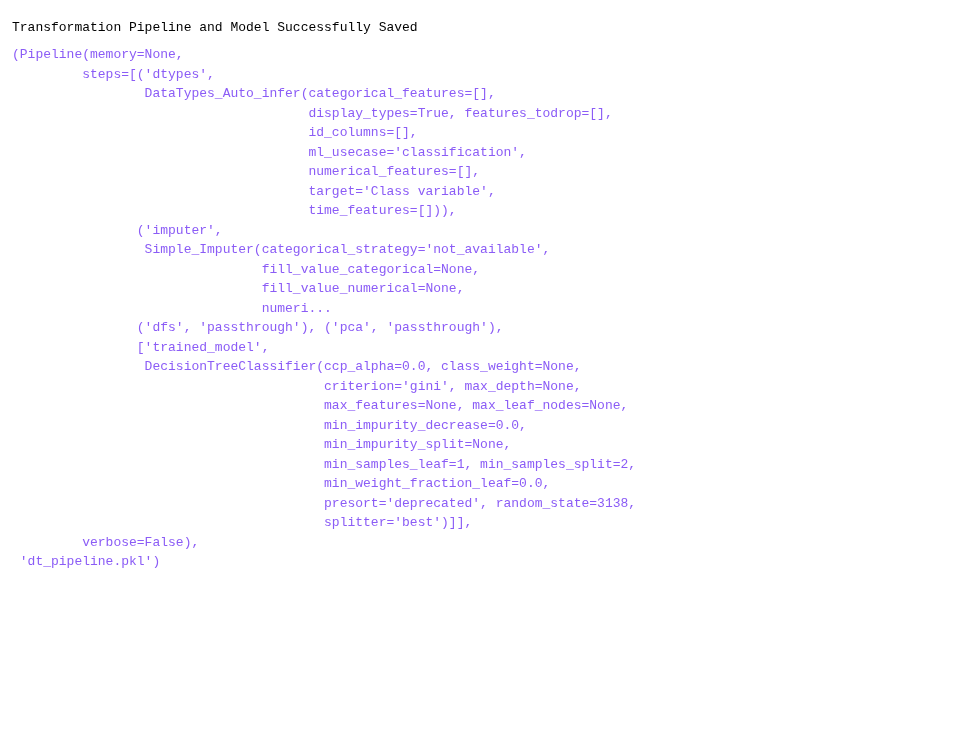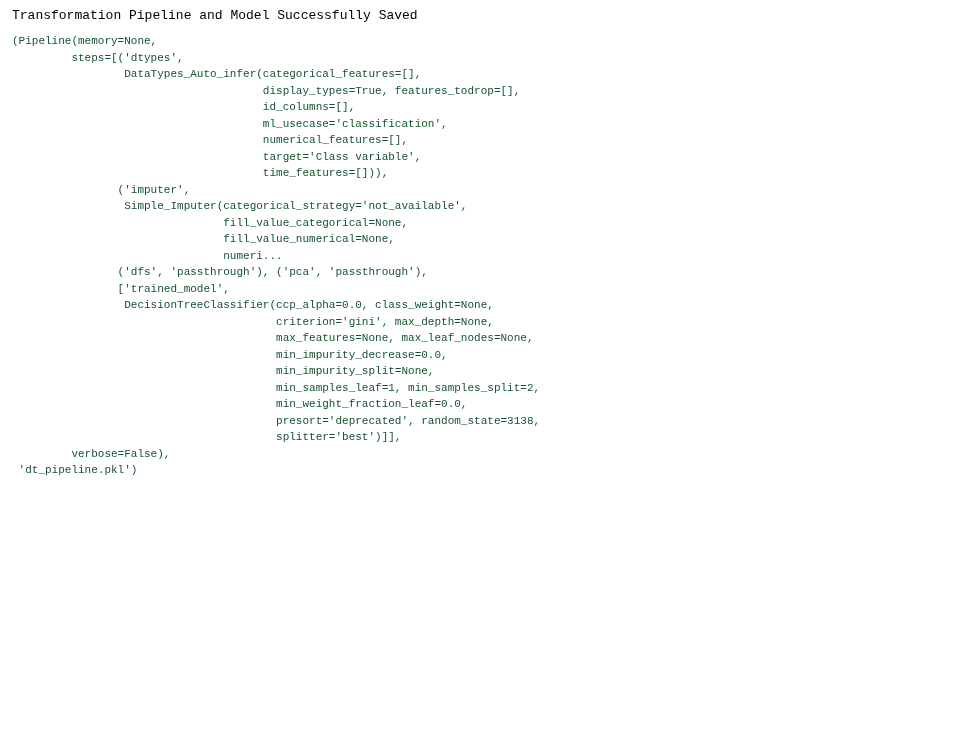--- a/index.html
+++ b/index.html
@@ -15,27 +15,28 @@
       color: #000000;
       padding: 8px 12px;
       width: 955px;
       min-height: 747px;
     }
 
     .title-line {
       color: #000000;
       margin-bottom: 10px;
       font-size: 13px;
+      margin-top: 12px;
     }
 
     .code-block {
       white-space: pre;
       line-height: 1.5;
-      color: #14532d;
-      font-size: 11px;
+      color: #8b5cf6;
+      font-size: 13px;
     }
   </style>
 </head>
 <body>
 
 <div class="title-line">
   <span>Transformation Pipeline and Model Successfully Saved</span>
 </div>
 
 <div class="code-block"><span>(Pipeline(memory=None,

